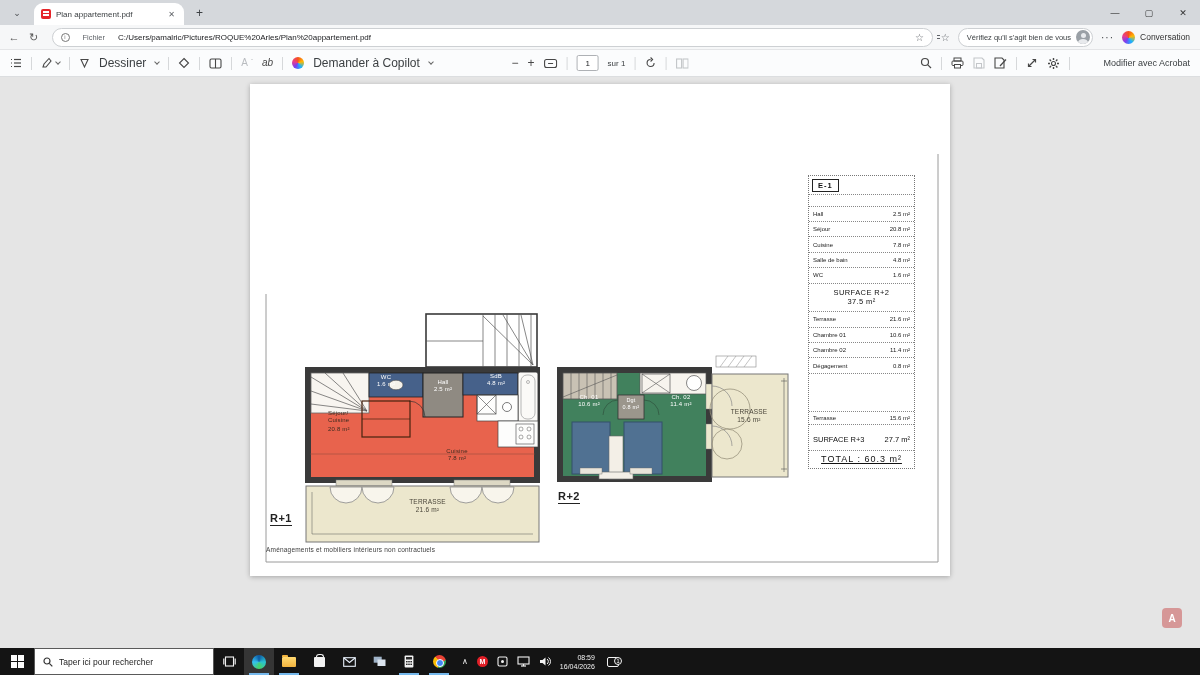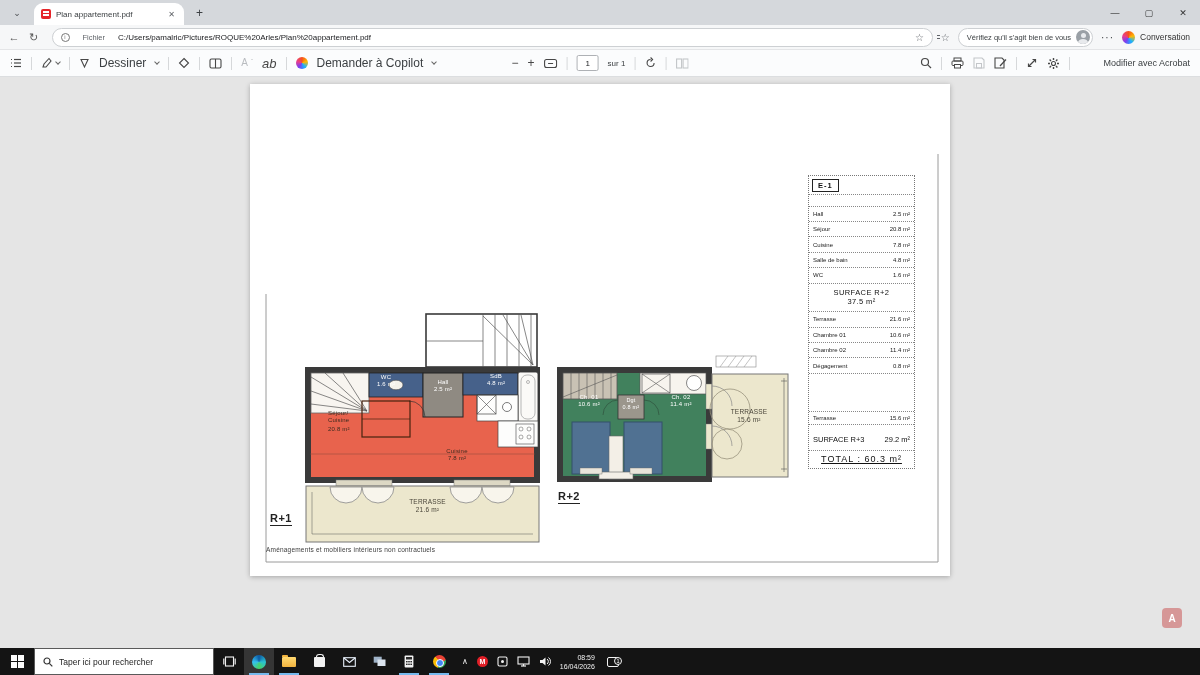--- a/index.html
+++ b/index.html
@@ -182,21 +182,21 @@
       </span>
       <span class="tsep"></span>
       <span class="ticon">
         <svg width="13" height="11" viewBox="0 0 13 11">
             <rect x="1" y="1" width="11" height="9" rx="1.5" fill="none" stroke="#474747" stroke-width="1.1"></rect>
             <line x1="6.5" y1="1" x2="6.5" y2="10" stroke="#474747" stroke-width="1.1"></line>
           </svg>
       </span>
       <span class="tsep"></span>
       <span class="ticon graytool" style="font-size:10px;">A<span style="font-size:6px;margin-top:-5px;">ˆ</span></span>
-      <span class="ticon" style="font-size:13px;font-style:italic;">ab</span>
+      <span class="ticon" style="font-size:10px;font-style:italic;">ab</span>
       <span class="tsep"></span>
       <span class="copilot-logo" style="width:12px;height:12px;"></span>
       <span class="tlabel">Demander à Copilot</span>
       <span class="chev"></span>
     </div>
 
     <div class="tgroup center">
       <span class="ticon" style="font-size:12px;">−</span>
       <span class="ticon" style="font-size:12px;">+</span>
       <span class="ticon">
@@ -509,21 +509,21 @@
             <span>Dégagement</span>
             <span>0.8 m²</span>
           </div>
         <div class="lg-sp2"></div>
         <div class="lg-row small">
             <span>Terrasse</span>
             <span>15.6 m²</span>
           </div>
         <div class="lg-r3">
             <span>SURFACE R+3</span>
-            <span>29.2 m²</span>
+            <span>27.7 m²</span>
           </div>
         <div class="lg-total">TOTAL : 60.3 m²</div>
       </div>
     </div>
 
     <div class="acro-float">A</div>
   </div>
 
   <div class="taskbar">
     <div class="tb-start">

